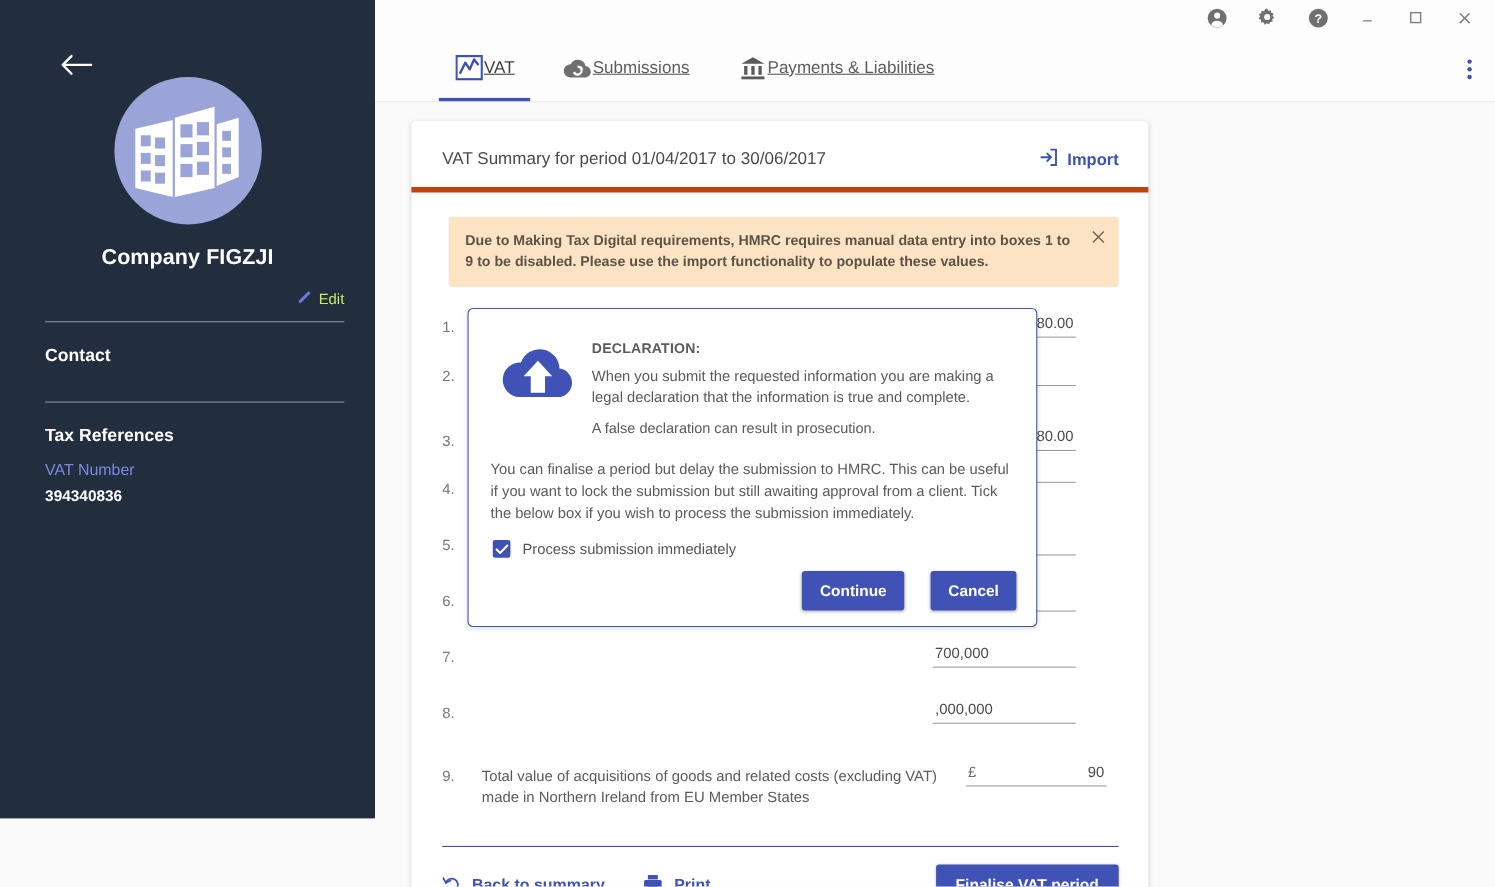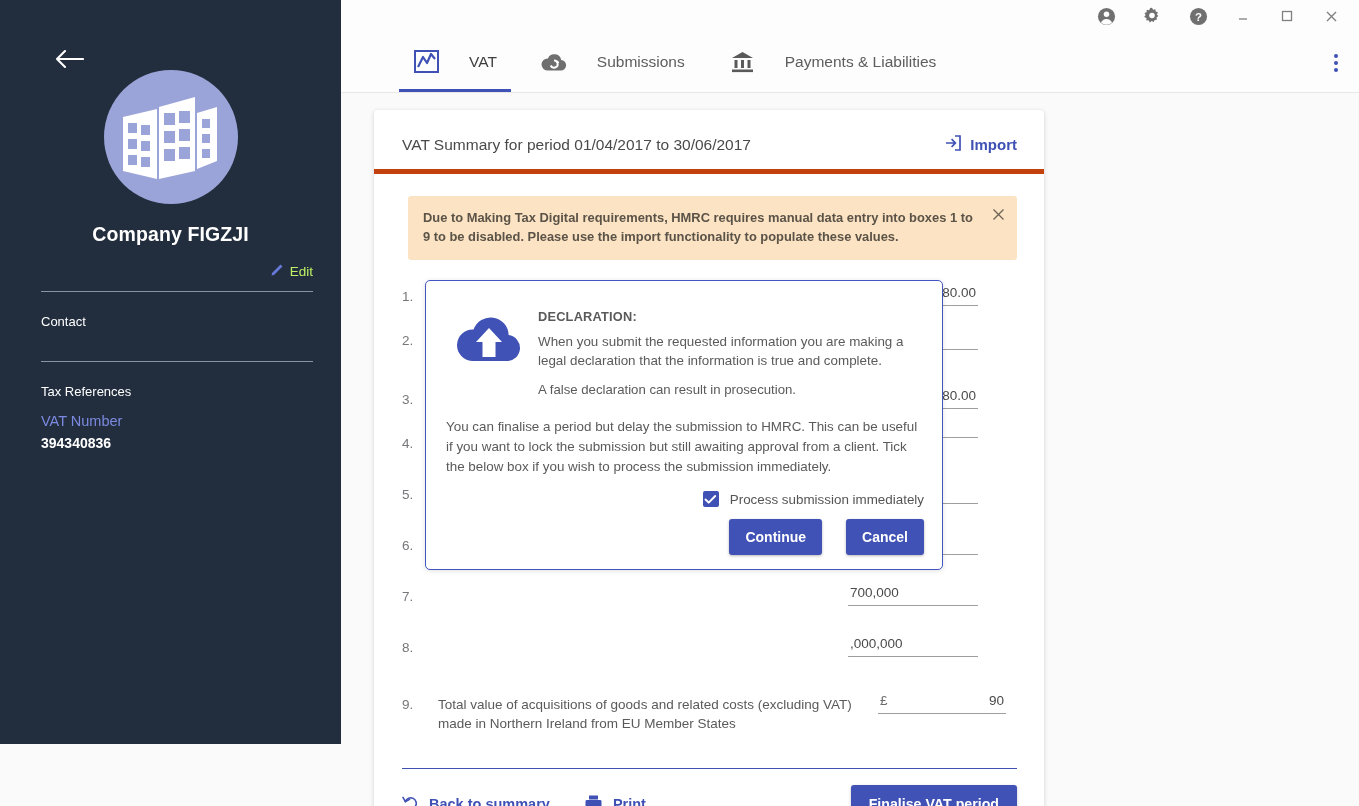--- a/index.html
+++ b/index.html
@@ -46,21 +46,21 @@
     cursor: pointer;
   }
   .edit-row .edit-label { color: #bef264; font-size: 13.5px; }
   .sidebar-divider {
     height: 1px; background: #8b93a0;
     margin: 11px 28px 0 41px;
   }
   .sb-section {
     padding: 22px 0 21px 41px;
   }
-  .sb-section-title { font-size: 13px; font-weight: normal; color: #fff; }
+  .sb-section-title { font-size: 16px; font-weight: bold; color: #fff; }
   .taxref-block { padding: 22px 0 0 41px; }
   .taxref-label { color: #7b8ae0; font-size: 14.5px; margin-top: 14px; }
   .taxref-value { color: #fff; font-size: 14px; font-weight: bold; margin-top: 6px; }
 
   
   .main {
     flex: 1; position: relative; height: 806px;
     background: #fafafa;
   }
   .titlebar {
@@ -77,26 +77,27 @@
   .tb-btn svg { display: block; }
 
   .tabbar {
     height: 61px; background: #fdfdfd;
     display: flex; align-items: flex-end;
     position: relative;
     border-bottom: 1px solid #e8e8e8;
   }
   .tab {
     height: 61px;
-    display: flex; align-items: center; gap: 29px;
+    display: flex; align-items: center; gap: 0;
     padding: 0 22px;
     cursor: pointer;
     color: #5d5d5d;
     font-size: 15.5px;
     position: relative;
+    text-decoration: underline;
   }
   .tab:first-child { margin-left: 50px; }
   .tab.active { color: #3f3f3f; }
   .tab.active::after {
     content: ""; position: absolute; left: 8px; right: 8px; bottom: 0;
     height: 3px; background: #3f51b5;
   }
   .tab-icon { width: 27px; height: 27px; display: flex; align-items: center; justify-content: center; }
   .kebab {
     position: absolute; right: 8px; top: 14px;
@@ -209,21 +210,21 @@
   .modal-texts { flex: 1; padding-top: 10px; }
   .decl-head { font-size: 12.8px; font-weight: bold; color: #5a5a5a; letter-spacing: .2px; }
   .decl-body { font-size: 13.4px; color: #5a5a5a; line-height: 1.45; margin-top: 8px; }
   .decl-bold { font-size: 13.2px; font-weight: normal; color: #5a5a5a; margin-top: 11px; }
   .modal-para {
     font-size: 13.4px; color: #5a5a5a; line-height: 1.48;
     margin: 20px 4px 0 2px;
   }
   .checkbox-row {
     display: flex; align-items: center; gap: 11px;
-    margin: 15px 0 0 4px; cursor: pointer; justify-content: flex-end;
+    margin: 15px 0 0 4px; cursor: pointer;
   }
   .cbx {
     width: 16px; height: 16px; border-radius: 2px;
     background: #3f51b5; display: flex; align-items: center; justify-content: center;
     flex: 0 0 16px;
   }
   .cbx-label { font-size: 13.4px; color: #555; }
   .modal-actions {
     display: flex; justify-content: flex-end; gap: 24px;
     margin-top: 12px;

